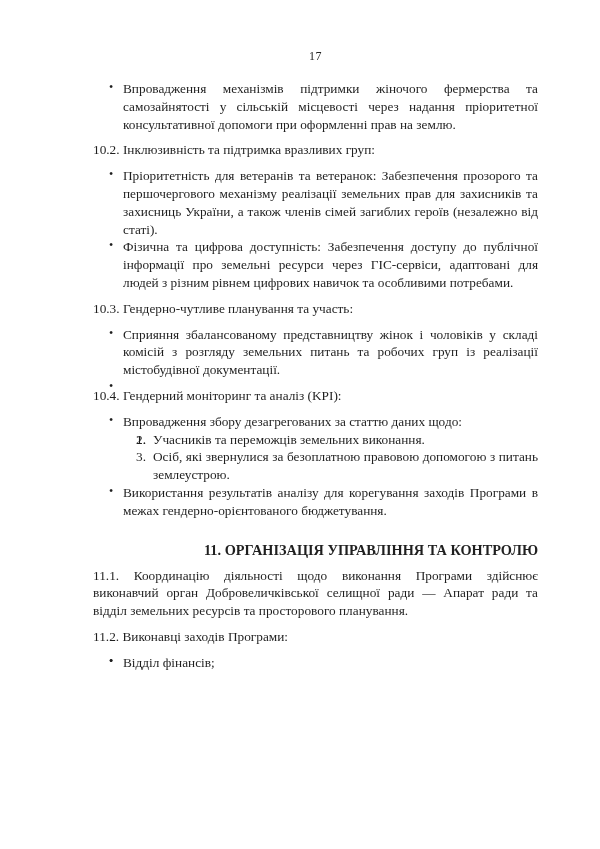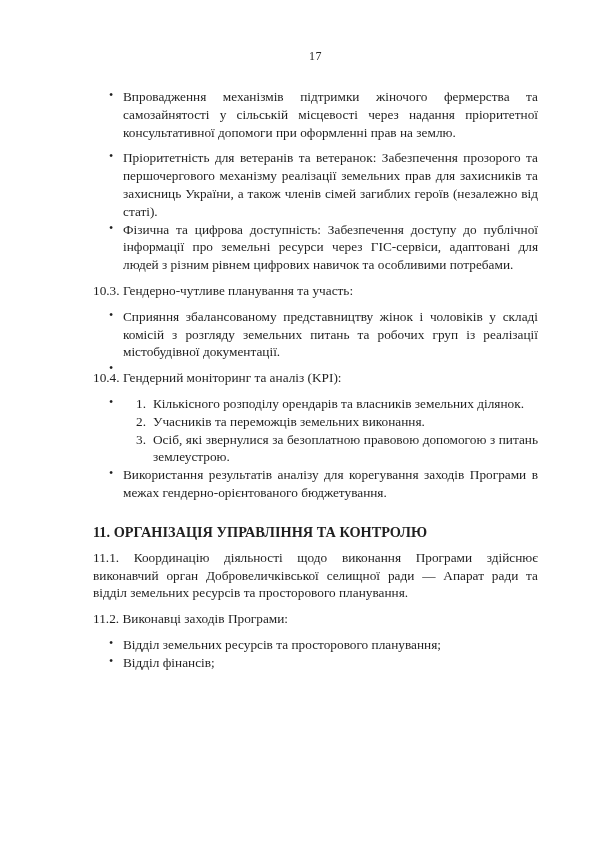--- a/index.html
+++ b/index.html
@@ -18,21 +18,21 @@
     font-size: 13.3px;
     line-height: 17.8px;
     color: #1f1f1f;
     text-align: justify;
     overflow: hidden;
   }
   .page-number {
     text-align: center;
     font-size: 12px;
     line-height: 15px;
-    margin: 0 0 24px 0;
+    margin: 0 0 16px 0;
     letter-spacing: 0.5px;
   }
   .para {
     margin: 8px 0 0 0;
   }
   .blist {
     list-style: none;
     margin: 8px 0 0 0;
     padding: 0;
   }
@@ -59,39 +59,40 @@
     padding-left: 30px;
   }
   .nmark {
     position: absolute;
     left: 13px;
     top: 0;
   }
   .heading {
     font-size: 14.3px;
     font-weight: bold;
-    text-align: left;
+    text-align: right;
     line-height: 18px;
     margin: 21px 0 0 0;
   }
 </style>
 </head>
 <body>
 
 <div class="page">
 
   <div class="page-number">17</div>
 
   <ul class="blist lead">
     <li class="bitem">
       <span class="bmark">•</span>
       <span>Впровадження механізмів підтримки жіночого фермерства та самозайнятості у сільській місцевості через надання пріоритетної консультативної допомоги при оформленні прав на землю.</span>
     </li>
   </ul>
 
+  <p class="para">10.2. Інклюзивність та підтримка вразливих груп:</p>
 
   <ul class="blist">
     <li class="bitem">
       <span class="bmark">•</span>
       <span>Пріоритетність для ветеранів та ветеранок: Забезпечення прозорого та першочергового механізму реалізації земельних прав для захисників та захисниць України, а також членів сімей загиблих героїв (незалежно від статі).</span>
     </li>
     <li class="bitem">
       <span class="bmark">•</span>
       <span>Фізична та цифрова доступність: Забезпечення доступу до публічної інформації про земельні ресурси через ГІС-сервіси, адаптовані для людей з різним рівнем цифрових навичок та особливими потребами.</span>
     </li>
@@ -107,24 +108,24 @@
     <li class="bitem">
       <span class="bmark">•</span>
     </li>
   </ul>
 
   <p class="para">10.4. Гендерний моніторинг та аналіз (KPI):</p>
 
   <ul class="blist">
     <li class="bitem">
       <span class="bmark">•</span>
+      <span>Впровадження збору дезагрегованих за статтю даних щодо:</span>
       <ol class="nlist">
         <li class="nitem">
           <span class="nmark">1.</span>
-          <span>Кількісного розподілу орендарів та власників земельних ділянок.</span>
         </li>
         <li class="nitem">
           <span class="nmark">2.</span>
           <span>Учасників та переможців земельних виконання.</span>
         </li>
         <li class="nitem">
           <span class="nmark">3.</span>
           <span>Осіб, які звернулися за безоплатною правовою допомогою з питань землеустрою.</span>
         </li>
       </ol>
@@ -137,21 +138,20 @@
 
   <h2 class="heading">11. ОРГАНІЗАЦІЯ УПРАВЛІННЯ ТА КОНТРОЛЮ</h2>
 
   <p class="para">11.1. Координацію діяльності щодо виконання Програми здійснює виконавчий орган Добровеличківської селищної ради — Апарат ради та відділ земельних ресурсів та просторового планування.</p>
 
   <p class="para">11.2. Виконавці заходів Програми:</p>
 
   <ul class="blist">
     <li class="bitem">
       <span class="bmark">•</span>
-      <span>Відділ земельних ресурсів та просторового планування;</span>
     </li>
     <li class="bitem">
       <span class="bmark">•</span>
       <span>Відділ фінансів;</span>
     </li>
   </ul>
 
 </div>
 
 </body></html>

